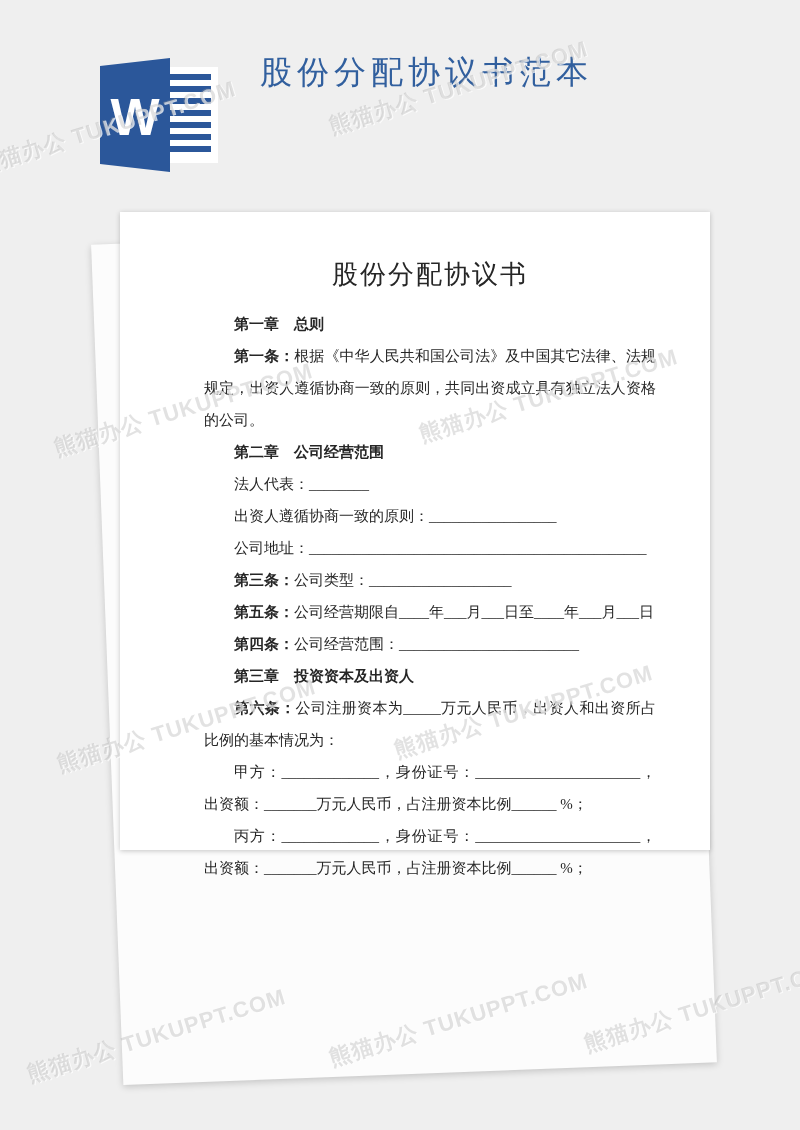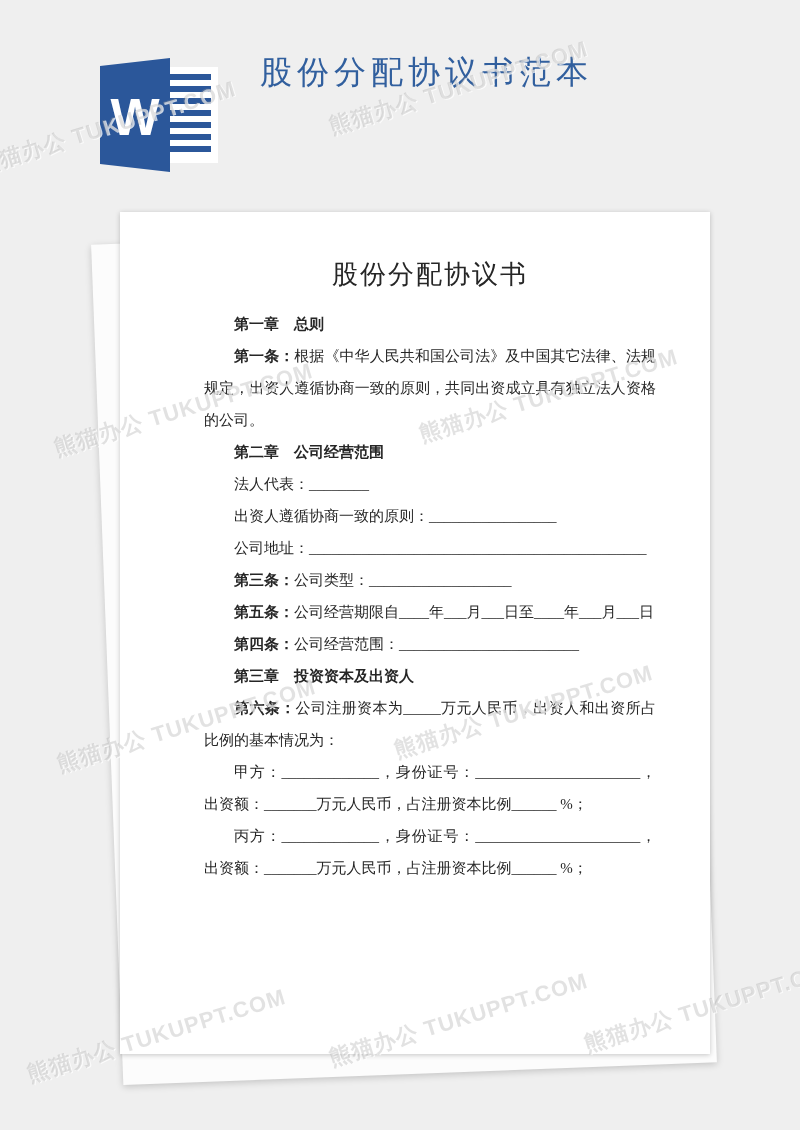--- a/index.html
+++ b/index.html
@@ -51,21 +51,21 @@
 
   
   .sheet-back{
     position:absolute;left:107px;top:233px;width:594px;height:841px;
     background:#fcfcfc;
     transform:rotate(-2.2deg);
     box-shadow:0 2px 7px rgba(0,0,0,0.18);
     z-index:1;
   }
   .sheet-front{
-    position:absolute;left:120px;top:212px;width:590px;height:842px;
+    position:absolute;left:120px;top:212px;width:590px;height:638px;
     background:var(--paper);
     box-shadow:0 1px 5px rgba(0,0,0,0.22);
     z-index:2;
   }
   .doc-inner{
     position:absolute;left:84px;top:44px;width:452px;
     color:var(--doc-text);
     font-family:"Liberation Serif","DejaVu Serif",serif;
   }
   .doc-title{

